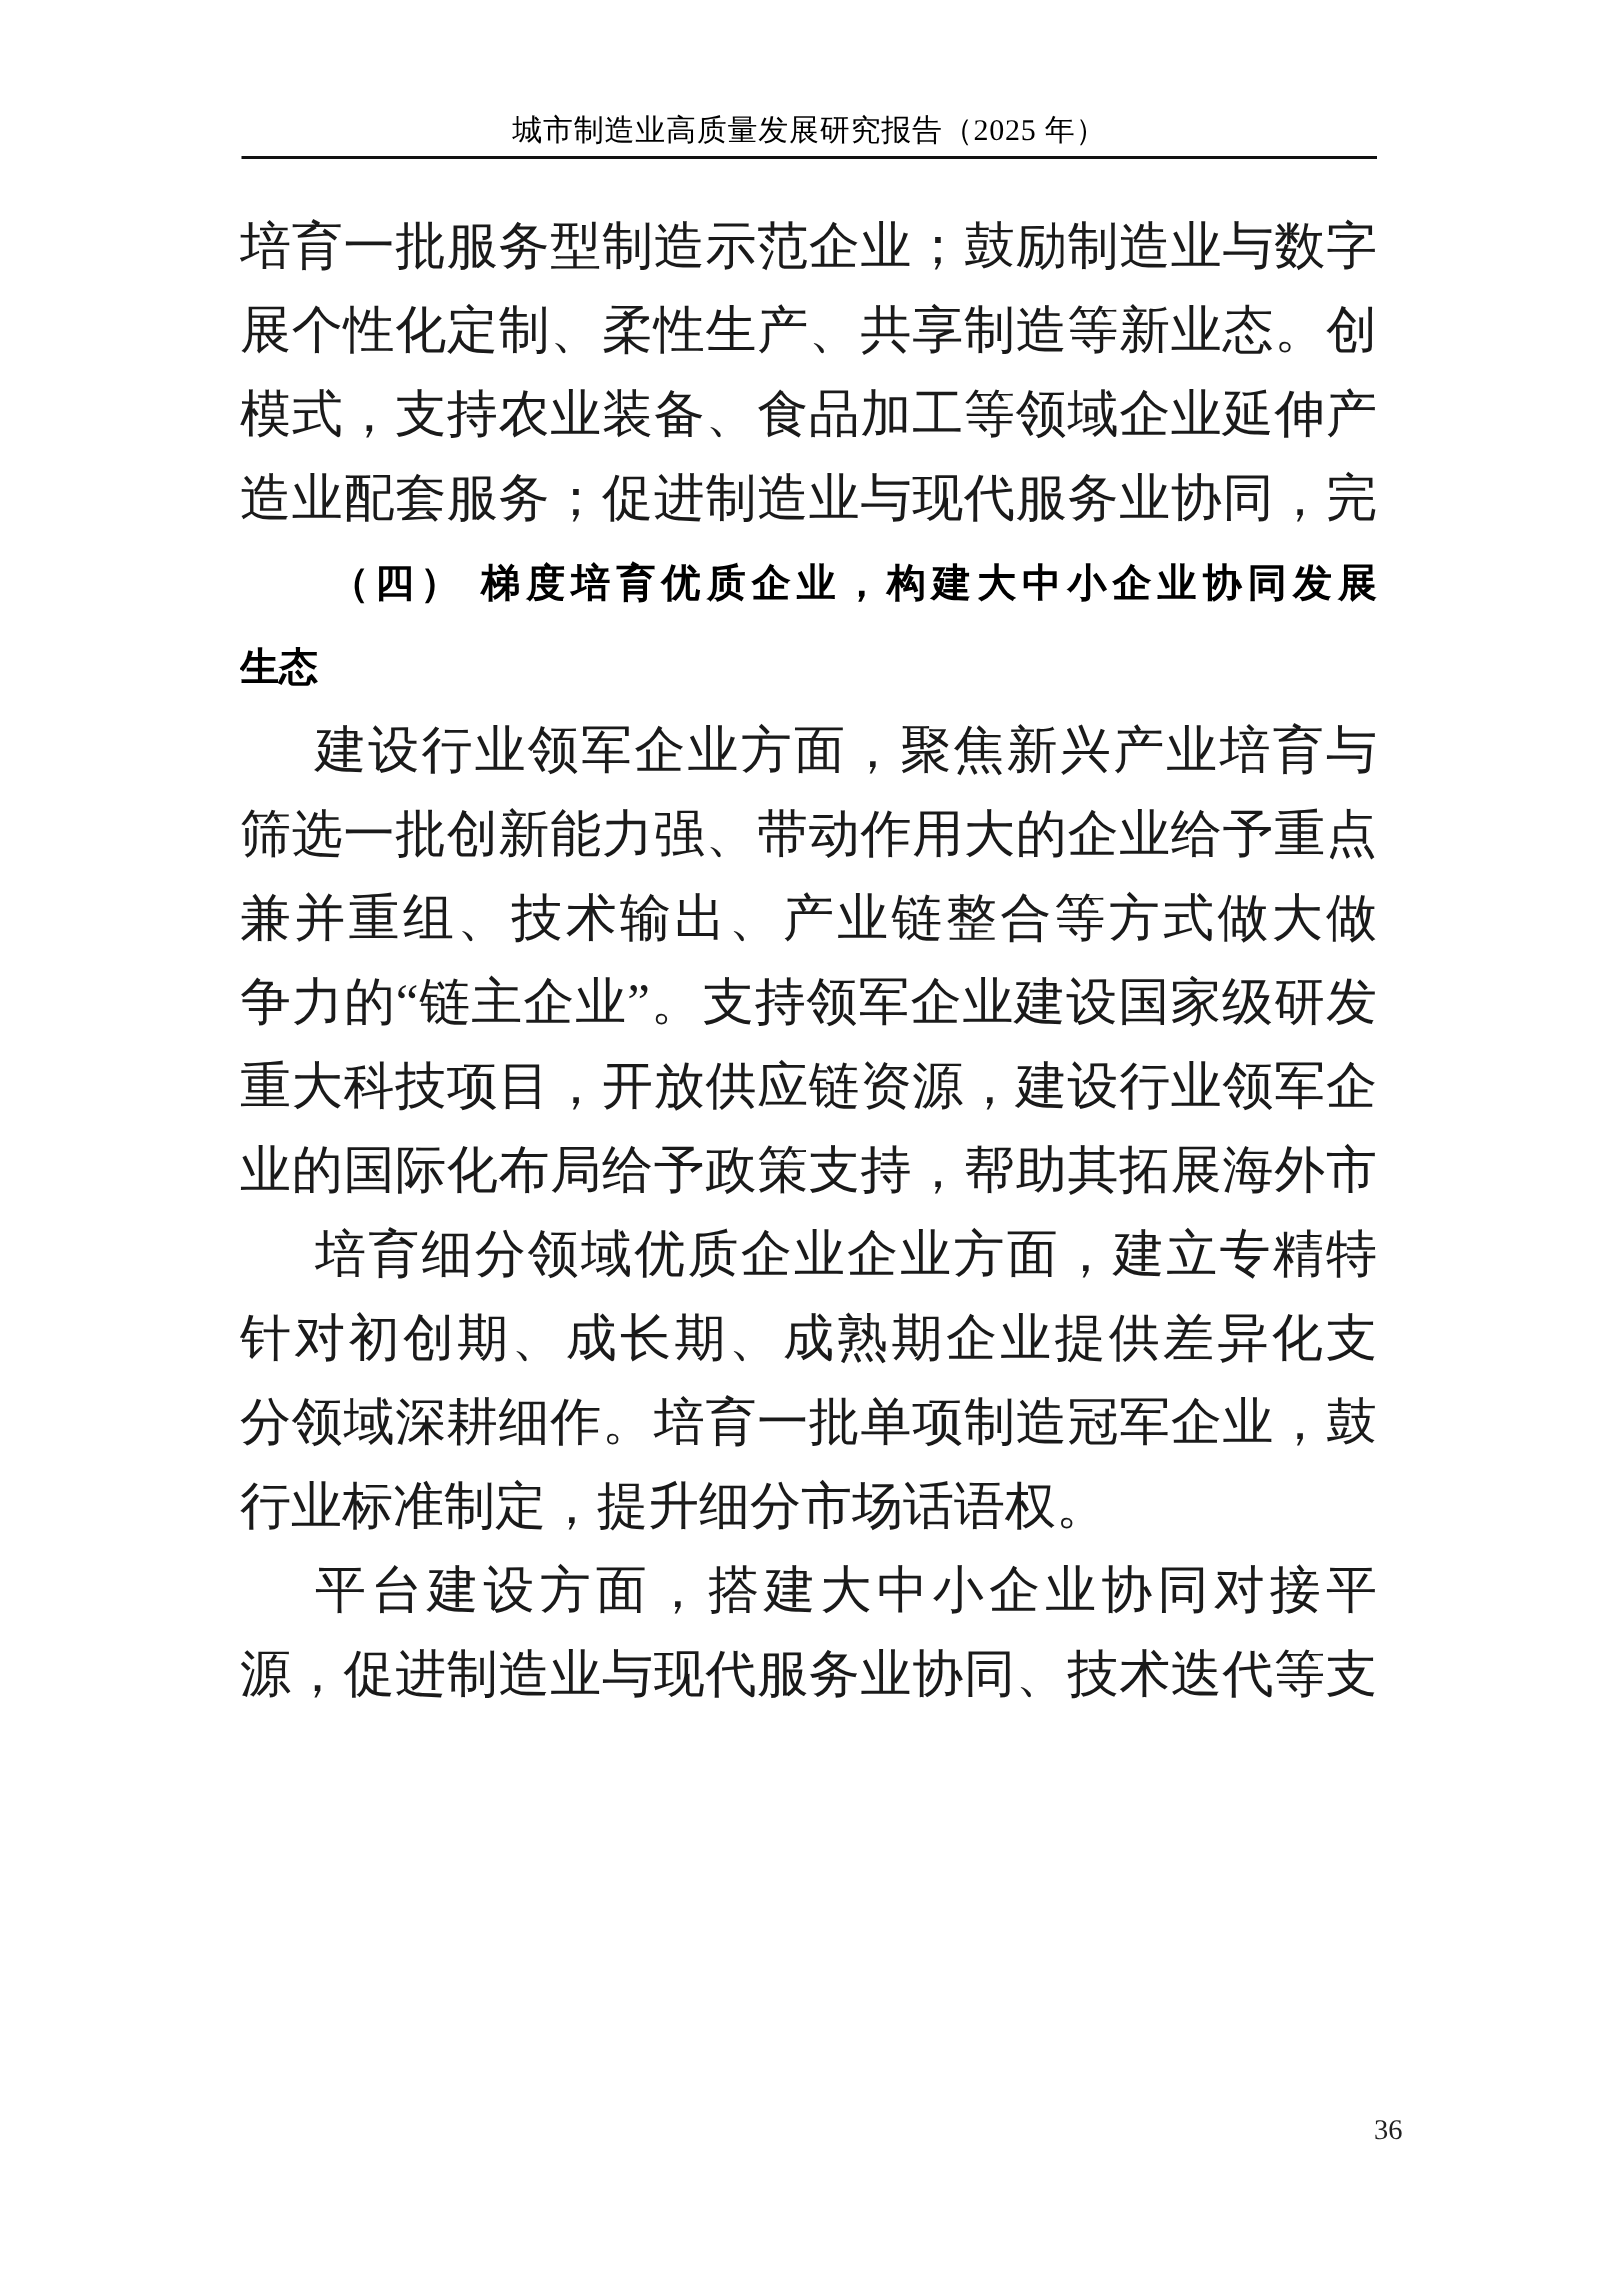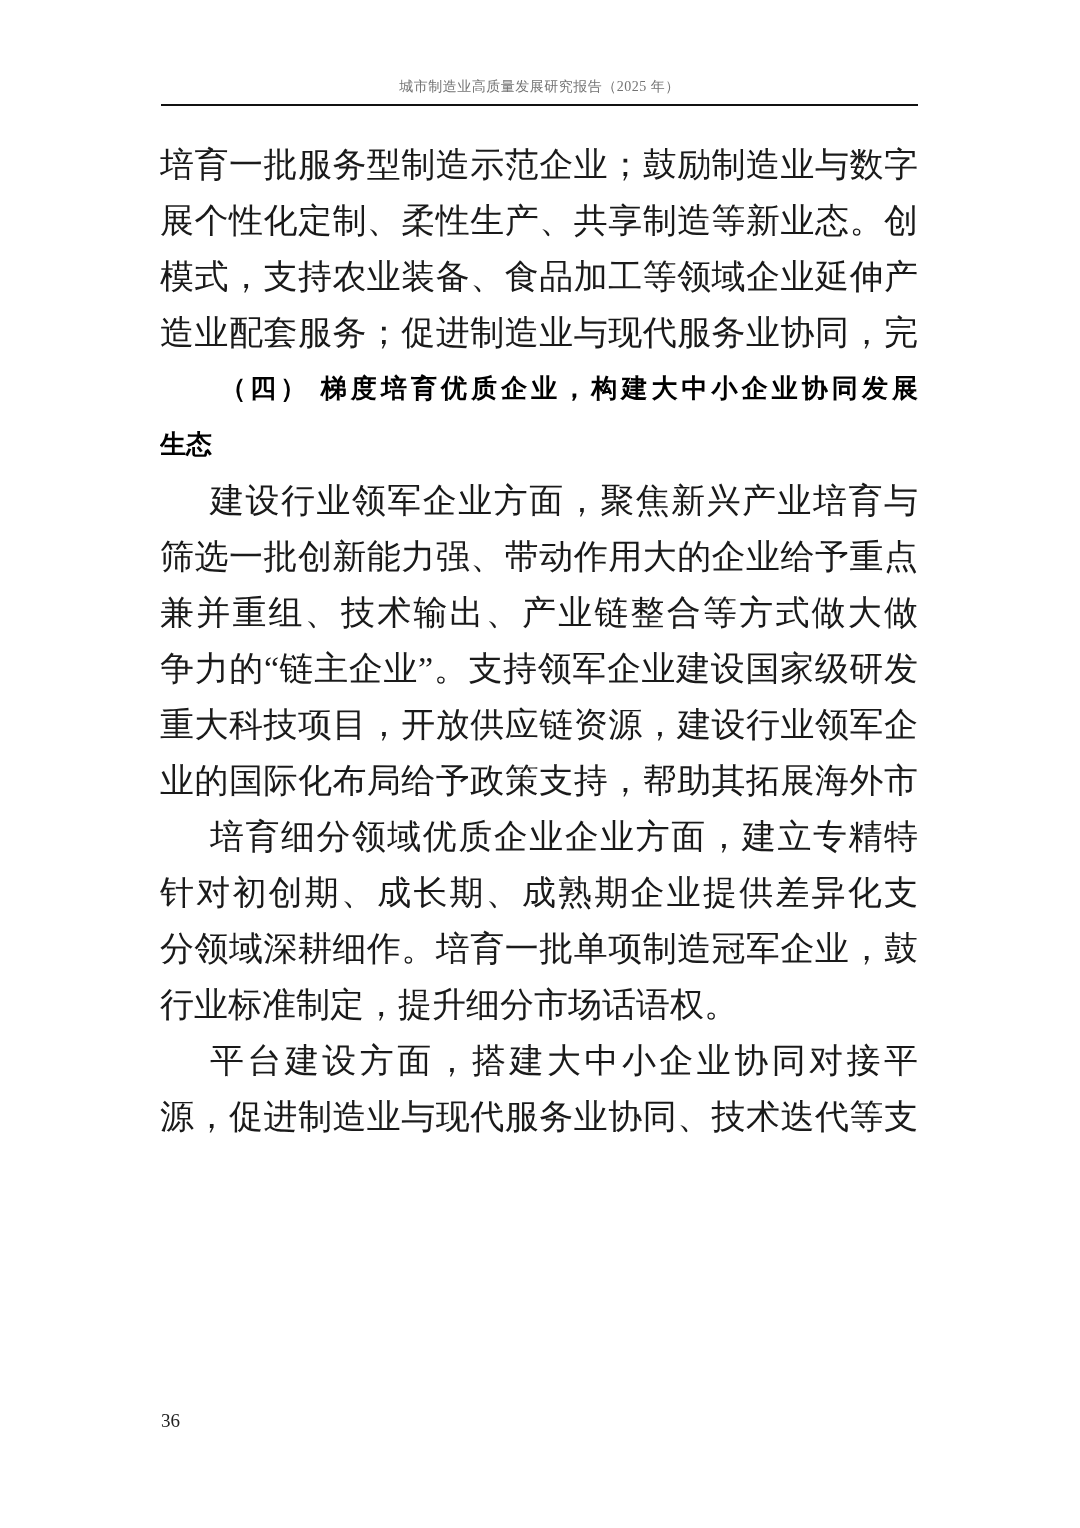--- a/index.html
+++ b/index.html
@@ -20,23 +20,23 @@
     left: 161px;
     width: 757px;
     height: 104px;
     display: flex;
     align-items: flex-end;
     justify-content: center;
     padding-bottom: 6px;
     box-sizing: border-box;
   }
   .header-title {
-    font-size: 14px;
+    font-size: 20px;
     line-height: 22px;
-    color: #737373;
+    color: #000000;
     letter-spacing: 0.5px;
     white-space: nowrap;
   }
   .header-rule {
     position: absolute;
     top: 104px;
     left: 161px;
     width: 757px;
     height: 0;
     border-top: 2px solid #111111;
@@ -65,23 +65,23 @@
   .para.heading .line {
     font-size: 26px;
     font-weight: bold;
     color: #000000;
   }
   .para.heading .line.indent { padding-left: 60px; }
   
   .footer {
     position: absolute;
     top: 1408px;
-    left: 161px;
+    left: 178px;
     width: 757px;
-    text-align: left;
+    text-align: right;
   }
   .page-number {
     font-size: 19px;
     line-height: 26px;
     color: #222222;
   }
 </style>
 </head>
 <body>
 

